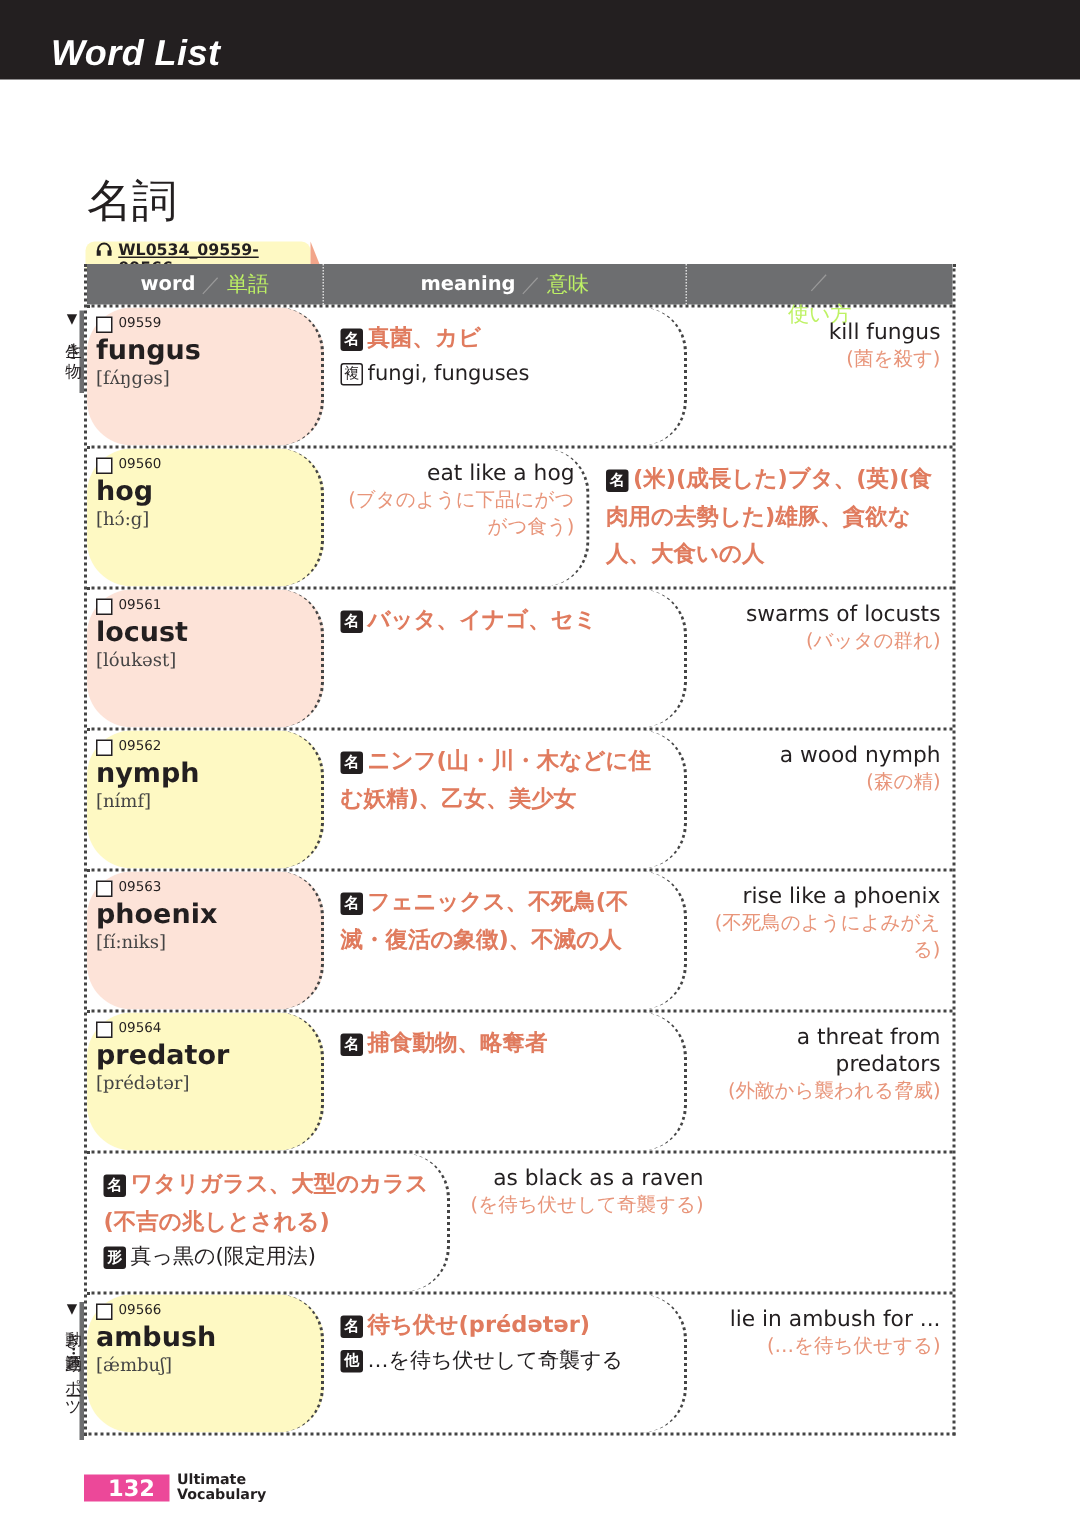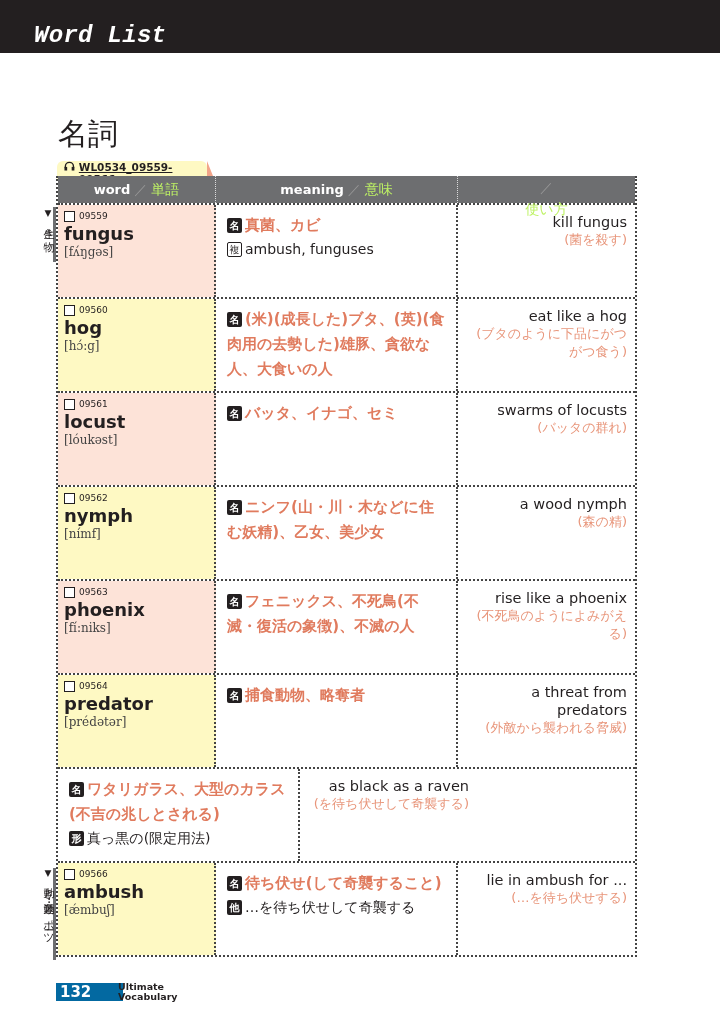--- a/index.html
+++ b/index.html
@@ -1,40 +1,40 @@
 <!DOCTYPE html>
 <html><head>
 <meta charset="utf-8">
 <style>
   * { box-sizing: border-box; margin: 0; padding: 0; }
   html, body { width: 720px; height: 1024px; background: #ffffff; overflow: hidden; }
   body { position: relative; font-family: "DejaVu Sans", "Liberation Sans", sans-serif; color: #231f20; }
 
   .topbar { position: absolute; left: 0; top: 0; width: 720px; height: 53px; background: #231f20; }
-  .topbar-title { position: absolute; left: 34px; top: 22px; font-family: Liberation Mono, monospace; font-weight: bold; font-style: italic; font-size: 24px; color: #ffffff; letter-spacing: 0.3px; }
+  .topbar-title { position: absolute; left: 34px; top: 22px; font-family: Liberation Sans, sans-serif; font-weight: bold; font-style: italic; font-size: 24px; color: #ffffff; letter-spacing: 0.3px; }
 
   .section-title { position: absolute; left: 58px; top: 114px; font-size: 30px; color: #231f20; font-weight: normal; }
 
   .audio-tab { position: absolute; left: 57px; top: 161px; height: 20px; width: 150px; background: #fef9c3; border-radius: 6px 6px 0 0; padding-left: 7px; font-size: 10.5px; font-weight: bold; color: #231f20; display: flex; gap: 4px; text-decoration: underline; }
   .audio-tab::after { content: ""; position: absolute; right: -8px; top: 0; border-left: 8px solid #f2a58a; border-top: 20px solid transparent; }
   .headphones { width: 11px; height: 10px; }
 
   .table { position: absolute; left: 56px; top: 176px; width: 581px; border-left: 2px dotted #444; border-right: 2px dotted #444; border-bottom: 2px dotted #444; }
   .thead { display: flex; height: 27px; background: #6d6e70; color: #ffffff; font-weight: bold; font-size: 13px; }
   .th { display: flex; align-items: center; justify-content: center; gap: 4px; border-right: 1px dotted #dcdcdc; }
   .th:last-child { border-right: none; }
   .th .slash { color: #9a9a9a; font-weight: normal; }
   .th .jp { color: #bef264; font-weight: normal; font-size: 14px; }
   .c1 { width: 158px; }
   .c2 { width: 242px; }
   .c3 { width: 177px; flex-direction: column; }
 
   .row { display: flex; height: 94px; border-top: 2px dotted #444; }
   .row:first-of-type { border-top: none; }
-  .cell { border-right: 2px dotted #444; position: relative; }
+  .cell { border-right: 2px dotted #444; position: relative; border-radius: 30px; }
   .cell:last-child { border-right: none; }
   .word-cell { padding: 5px 0 0 6px; }
   .row.odd .word-cell { background: #fde3d8; }
   .row.even .word-cell { background: #fef9c3; }
   .num-line { display: flex; align-items: center; gap: 4px; height: 12px; }
   .checkbox { width: 11px; height: 11px; border: 1px solid #231f20; background: #fff; display: inline-block; }
   .word-num { font-size: 9px; color: #231f20; }
   .word { font-size: 18px; font-weight: bold; margin-top: 1px; line-height: 21px; }
   .pron { font-family: "DejaVu Serif", "Liberation Serif", serif; font-size: 12px; color: #444; line-height: 16px; }
 
@@ -45,21 +45,21 @@
   .subline { font-size: 14px; line-height: 22px; color: #231f20; font-weight: normal; }
 
   .usage-cell { padding: 8px 8px 0 9px; text-align: right; }
   .usage-en { font-size: 14.5px; line-height: 18px; color: #231f20; }
   .usage-jp { font-size: 13px; line-height: 18px; color: #e8957a; }
 
   .side-label { position: absolute; left: 40px; writing-mode: vertical-rl; font-size: 11px; color: #231f20; letter-spacing: 1px; }
   .side-label .tri { font-size: 9px; }
   .side-rule { position: absolute; left: 53px; width: 3px; background: #6d6e70; }
 
-  .footer-page { position: absolute; left: 56px; top: 983px; width: 67px; height: 18px; background: #0369a1; color: #fff; font-weight: bold; font-size: 15px; line-height: 18px; padding-left: 4px; }
+  .footer-page { position: absolute; left: 56px; top: 983px; width: 57px; height: 18px; background: #ec4899; color: #fff; font-weight: bold; font-size: 15px; line-height: 18px; padding-left: 16px; }
   .footer-brand { position: absolute; left: 118px; top: 982px; font-size: 9.5px; font-weight: bold; line-height: 10px; color: #231f20; }
 </style>
 </head>
 <body>
 
 <div class="topbar">
   <div class="topbar-title">Word List</div>
 </div>
 
 <div class="section-title">名詞</div>
@@ -105,44 +105,44 @@
     <div class="cell c1 word-cell">
       <div class="num-line">
           <span class="checkbox"></span>
           <span class="word-num">09559</span>
         </div>
       <div class="word">fungus</div>
       <div class="pron">[fʌ́ŋgəs]</div>
     </div>
     <div class="cell c2 meaning-cell">
       <div class="mline"><span class="badge">名</span><span>真菌、カビ</span></div>
-      <div class="subline"><span class="badge outline">複</span><span>ambush, funguses</span></div>
+      <div class="subline"><span class="badge outline">複</span><span>fungi, funguses</span></div>
     </div>
     <div class="cell c3 usage-cell">
       <div class="usage-en">kill fungus</div>
       <div class="usage-jp">(菌を殺す)</div>
     </div>
   </div>
 
   <div class="row even">
     <div class="cell c1 word-cell">
       <div class="num-line">
           <span class="checkbox"></span>
           <span class="word-num">09560</span>
         </div>
       <div class="word">hog</div>
       <div class="pron">[hɔ́:g]</div>
     </div>
-    <div class="cell c2 meaning-cell">
-      <div class="mline"><span class="badge">名</span><span>(米)(成長した)ブタ、(英)(食肉用の去勢した)雄豚、貪欲な人、大食いの人</span></div>
-    </div>
     <div class="cell c3 usage-cell">
       <div class="usage-en">eat like a hog</div>
       <div class="usage-jp">(ブタのように下品にがつがつ食う)</div>
     </div>
+    <div class="cell c2 meaning-cell">
+      <div class="mline"><span class="badge">名</span><span>(米)(成長した)ブタ、(英)(食肉用の去勢した)雄豚、貪欲な人、大食いの人</span></div>
+    </div>
   </div>
 
   <div class="row odd">
     <div class="cell c1 word-cell">
       <div class="num-line">
           <span class="checkbox"></span>
           <span class="word-num">09561</span>
         </div>
       <div class="word">locust</div>
       <div class="pron">[lóukəst]</div>
@@ -224,21 +224,21 @@
   <div class="row even">
     <div class="cell c1 word-cell">
       <div class="num-line">
           <span class="checkbox"></span>
           <span class="word-num">09566</span>
         </div>
       <div class="word">ambush</div>
       <div class="pron">[ǽmbuʃ]</div>
     </div>
     <div class="cell c2 meaning-cell">
-      <div class="mline"><span class="badge">名</span><span>待ち伏せ(して奇襲すること)</span></div>
+      <div class="mline"><span class="badge">名</span><span>待ち伏せ(prédətər)</span></div>
       <div class="subline"><span class="badge">他</span><span>…を待ち伏せして奇襲する</span></div>
     </div>
     <div class="cell c3 usage-cell">
       <div class="usage-en">lie in ambush for ...</div>
       <div class="usage-jp">(…を待ち伏せする)</div>
     </div>
   </div>
 </div>
 
 <div class="footer-page">132</div>

